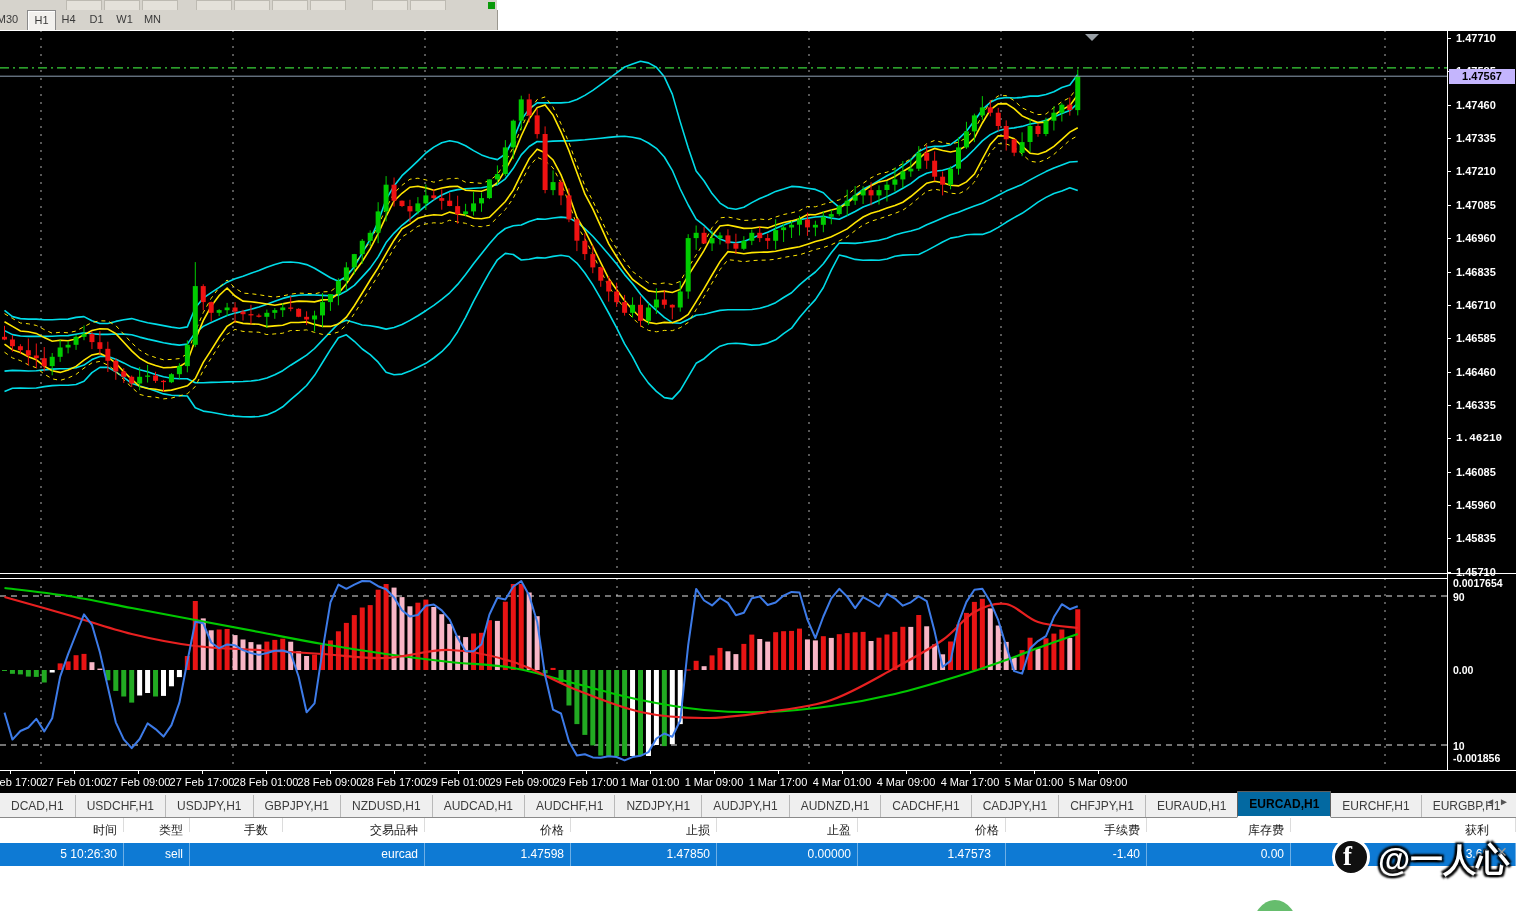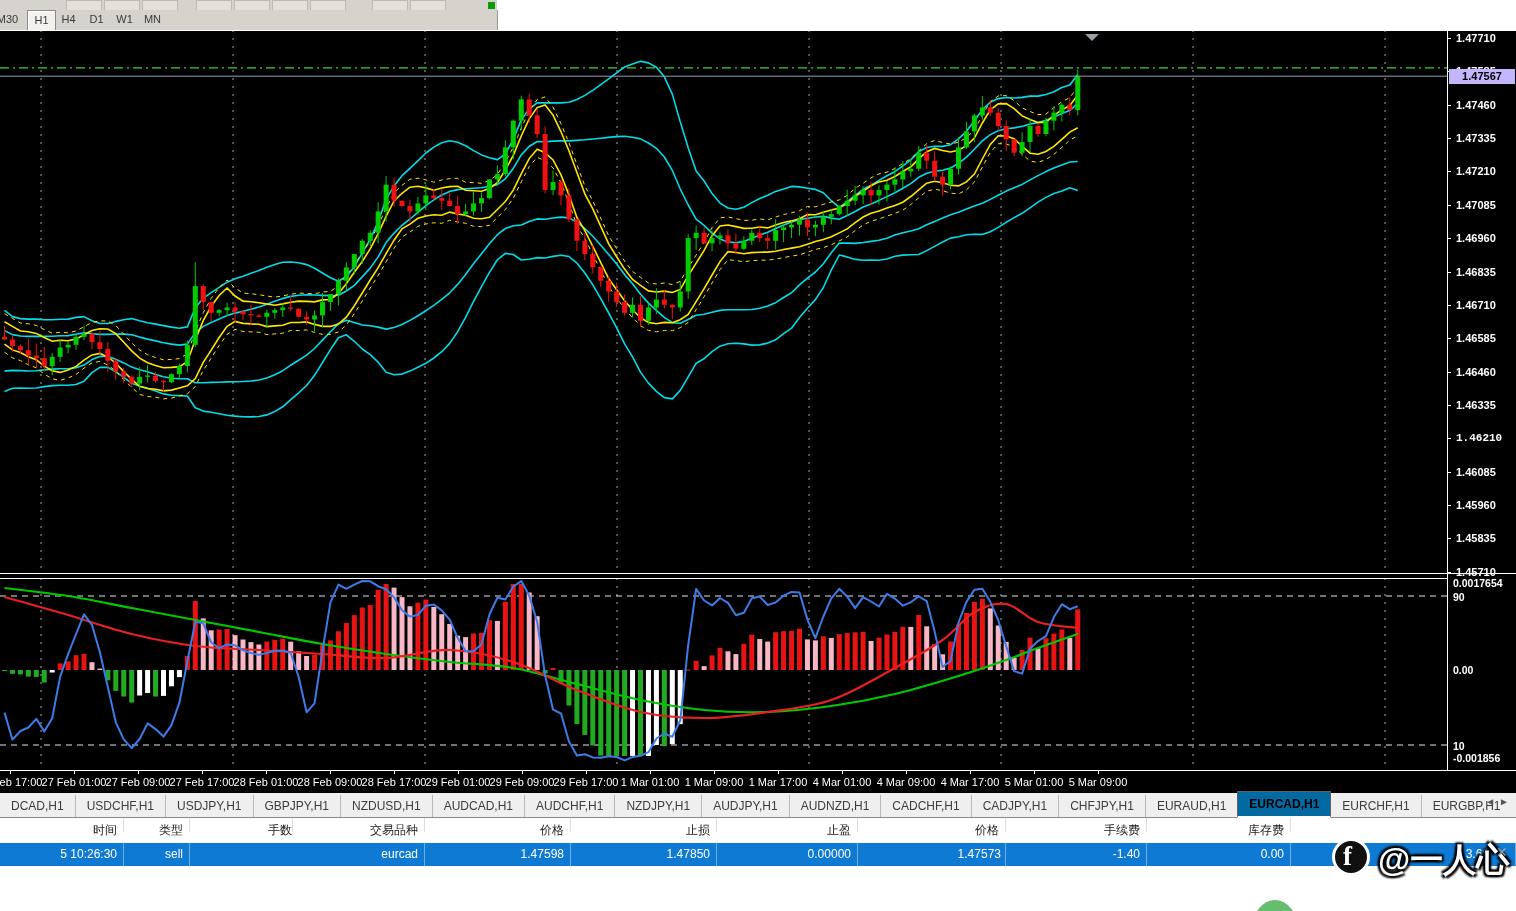--- a/index.html
+++ b/index.html
@@ -648,38 +648,39 @@
       <div class="tab">EURAUD,H1</div>
       <div class="tab active">EURCAD,H1</div>
       <div class="tab">EURCHF,H1</div>
       <div class="tab">EURGBP,H1</div>
     </div>
   <div id="tab-arrows"><span>◄</span><span>►</span></div>
 
   <div class="abs" id="tbl-head">
       <div class="hcell" style="left: 0px; width: 124px; padding-right: 6px;">时间</div>
       <div class="hcell" style="left: 124px; width: 66px; padding-right: 6px;">类型</div>
-      <div class="hcell" style="left: 190px; width: 103px; padding-right: 0;">手数</div>
+      <div class="hcell" style="left: 180px; width: 103px; padding-right: 14px;">手数</div>
       <div class="hcell" style="left: 293px; width: 132px; padding-right: 6px;">交易品种</div>
       <div class="hcell" style="left: 425px; width: 146px; padding-right: 6px;">价格</div>
       <div class="hcell" style="left: 571px; width: 146px; padding-right: 6px;">止损</div>
       <div class="hcell" style="left: 717px; width: 141px; padding-right: 6px;">止盈</div>
       <div class="hcell" style="left: 858px; width: 148px; padding-right: 6px;">价格</div>
       <div class="hcell" style="left: 1006px; width: 141px; padding-right: 6px;">手续费</div>
       <div class="hcell" style="left: 1147px; width: 144px; padding-right: 6px;">库存费</div>
+      <div class="hcell" style="left: 1291px; width: 225px; padding-right: 26px;">获利</div>
     </div>
   <div class="abs" id="tbl-row">
       <div class="rcell" style="left: 0px; width: 124px; padding-right: 6px;">5 10:26:30</div>
       <div class="rcell" style="left: 124px; width: 66px; padding-right: 6px;">sell</div>
       <div class="rcell" style="left: 190px; width: 103px; padding-right: 6px; margin-top: 40px;">0.20</div>
       <div class="rcell" style="left: 293px; width: 132px; padding-right: 6px;">eurcad</div>
       <div class="rcell" style="left: 425px; width: 146px; padding-right: 6px;">1.47598</div>
       <div class="rcell" style="left: 571px; width: 146px; padding-right: 6px;">1.47850</div>
       <div class="rcell" style="left: 717px; width: 141px; padding-right: 6px;">0.00000</div>
-      <div class="rcell" style="left: 858px; width: 148px; padding-right: 4px;">1.47573</div>
+      <div class="rcell" style="left: 858px; width: 148px; padding-right: 14px;">1.47573</div>
       <div class="rcell" style="left: 1006px; width: 141px; padding-right: 6px;">-1.40</div>
       <div class="rcell" style="left: 1147px; width: 144px; padding-right: 6px;">0.00</div>
       <div class="rcell" style="left: 1291px; width: 225px; padding-right: 26px;">3.68</div>
     </div>
 
   <div class="abs" id="watermark">
     <div id="fb-circle"></div>
     <div id="fb-f">f</div>
     <div id="wm-text">@一人心</div>
     <div id="wm-close">✕</div>

